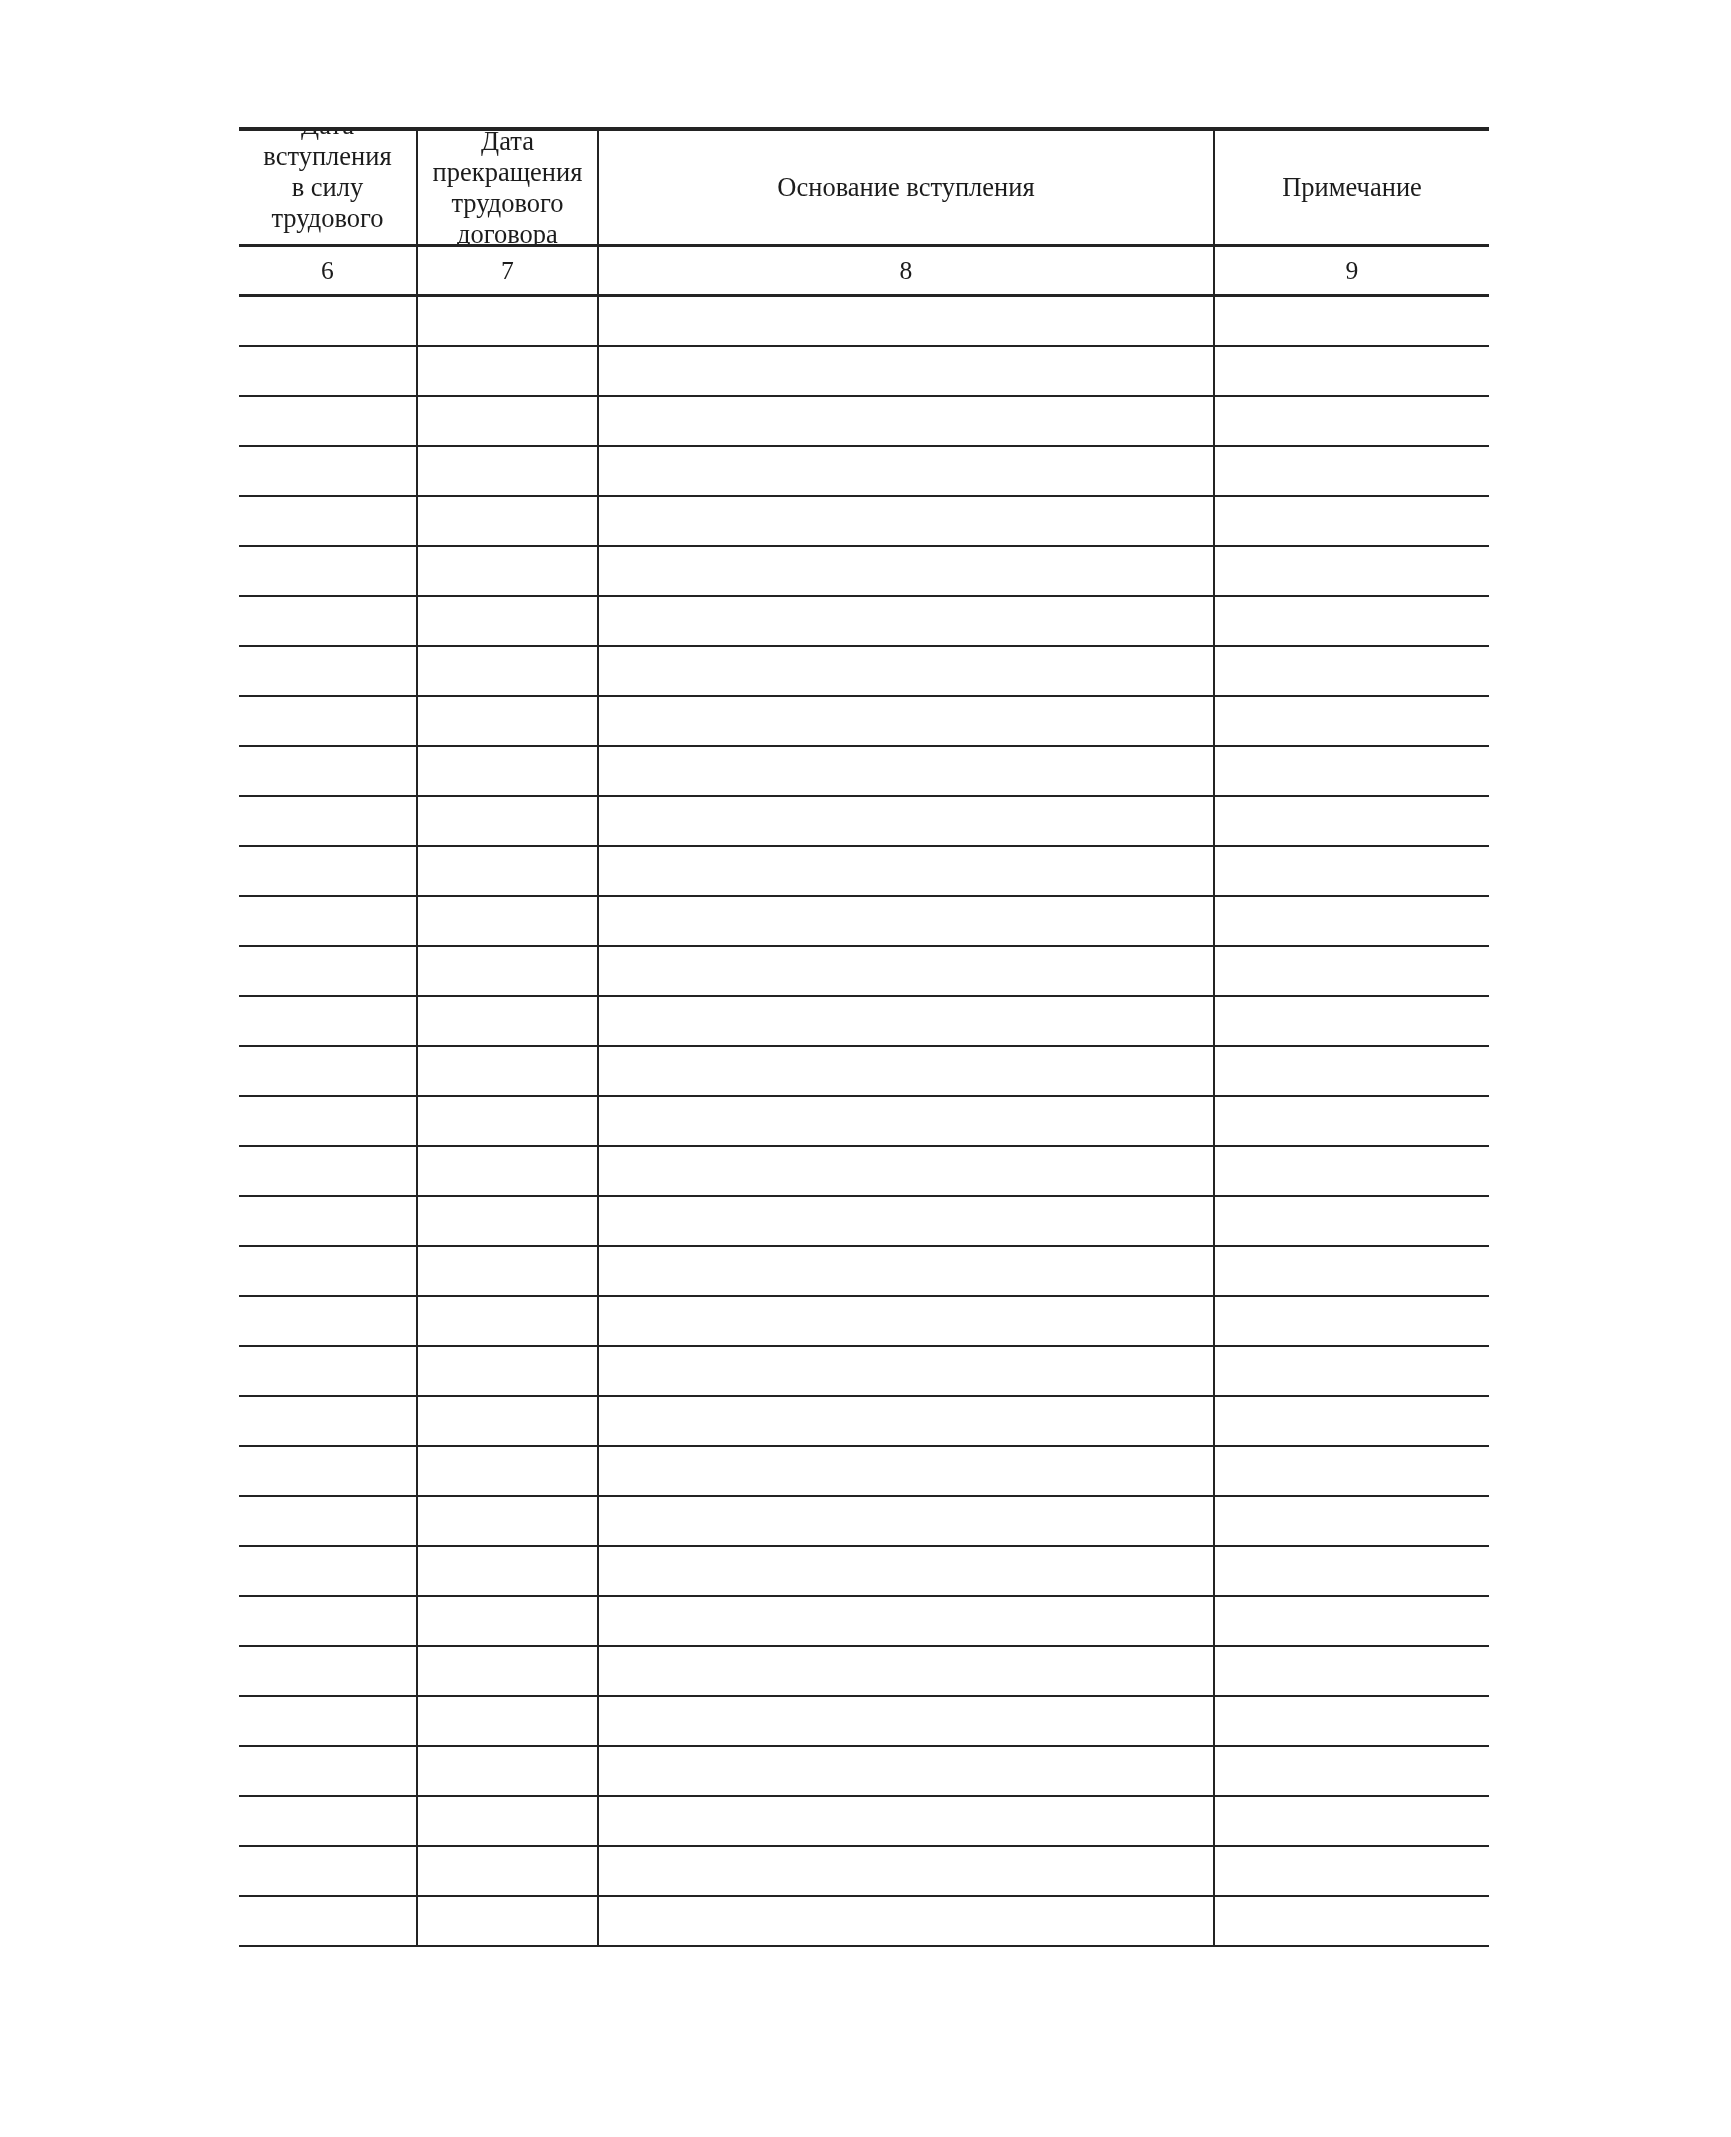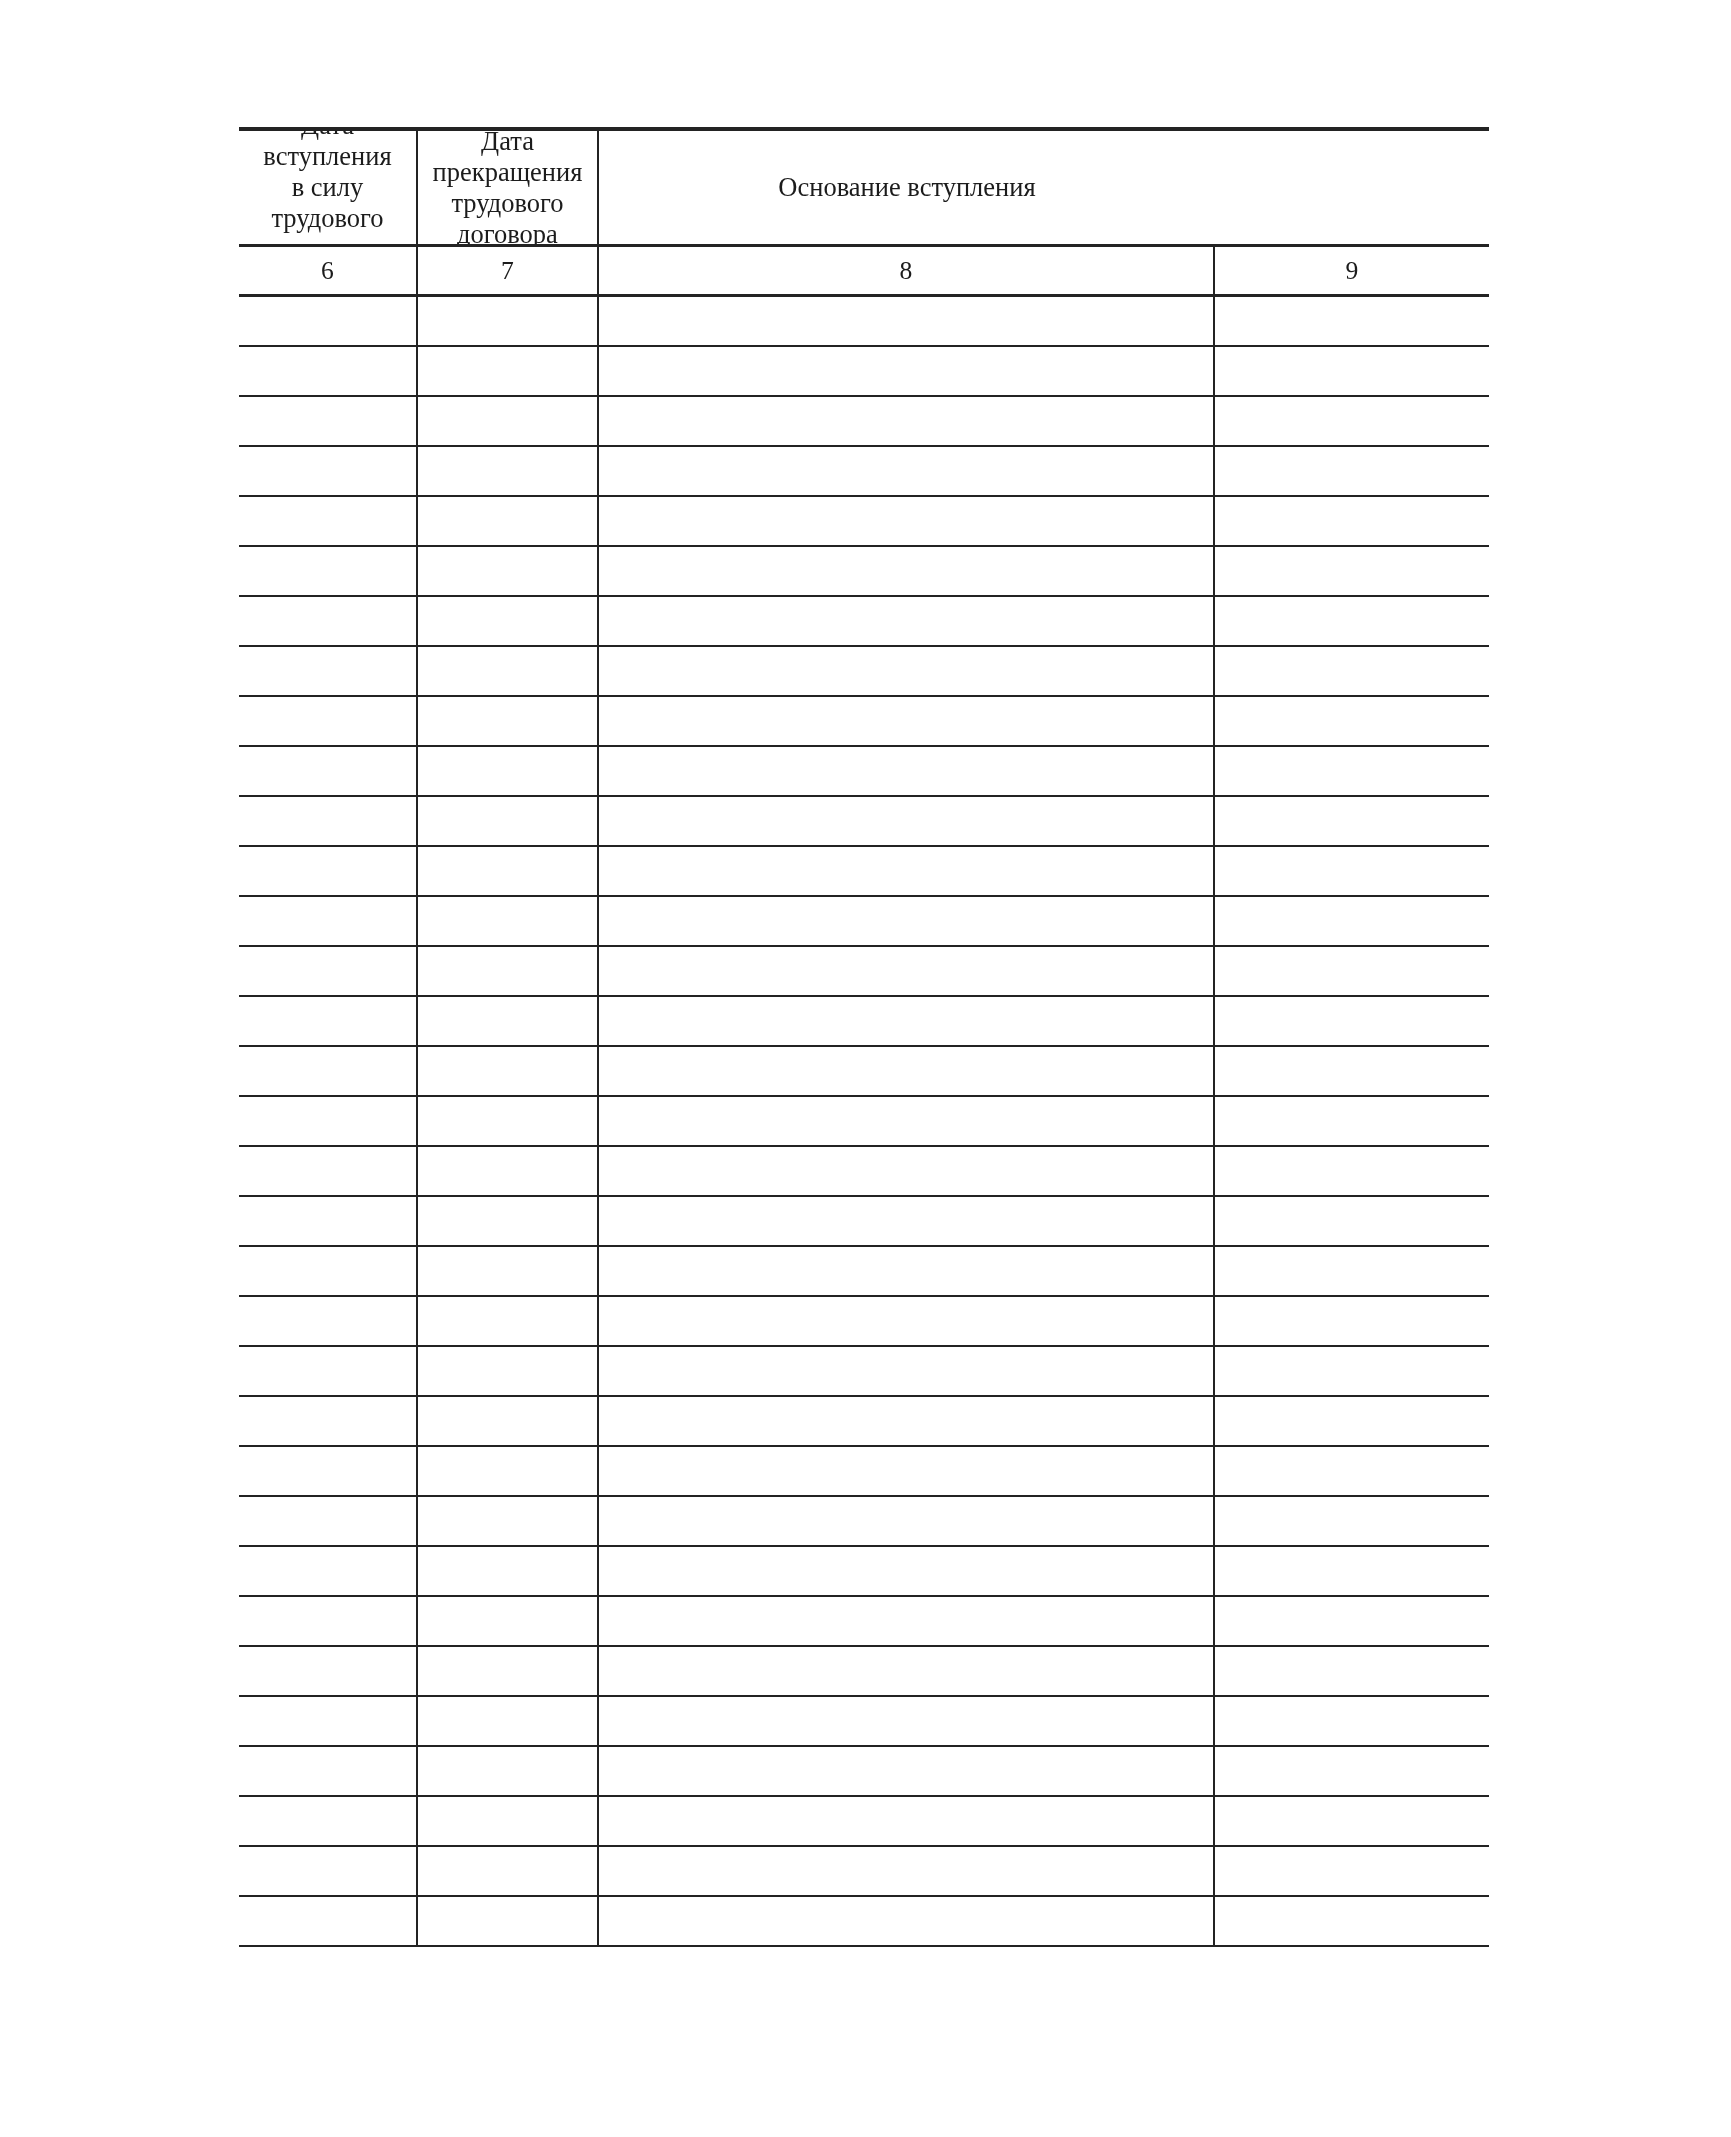--- a/index.html
+++ b/index.html
@@ -66,20 +66,21 @@
       <div class="cell header-cell">Дата
 вступления
 в силу
 трудового
 договора</div>
       <div class="cell header-cell">Дата
 прекращения
 трудового
 договора</div>
       <div class="cell header-cell">Основание вступления</div>
+      <div class="cell header-cell">Примечание</div>
     </div>
 
     <div class="row numbers-row">
       <div class="cell">6</div>
       <div class="cell">7</div>
       <div class="cell">8</div>
       <div class="cell">9</div>
     </div>
 
     <div id="body-rows">

